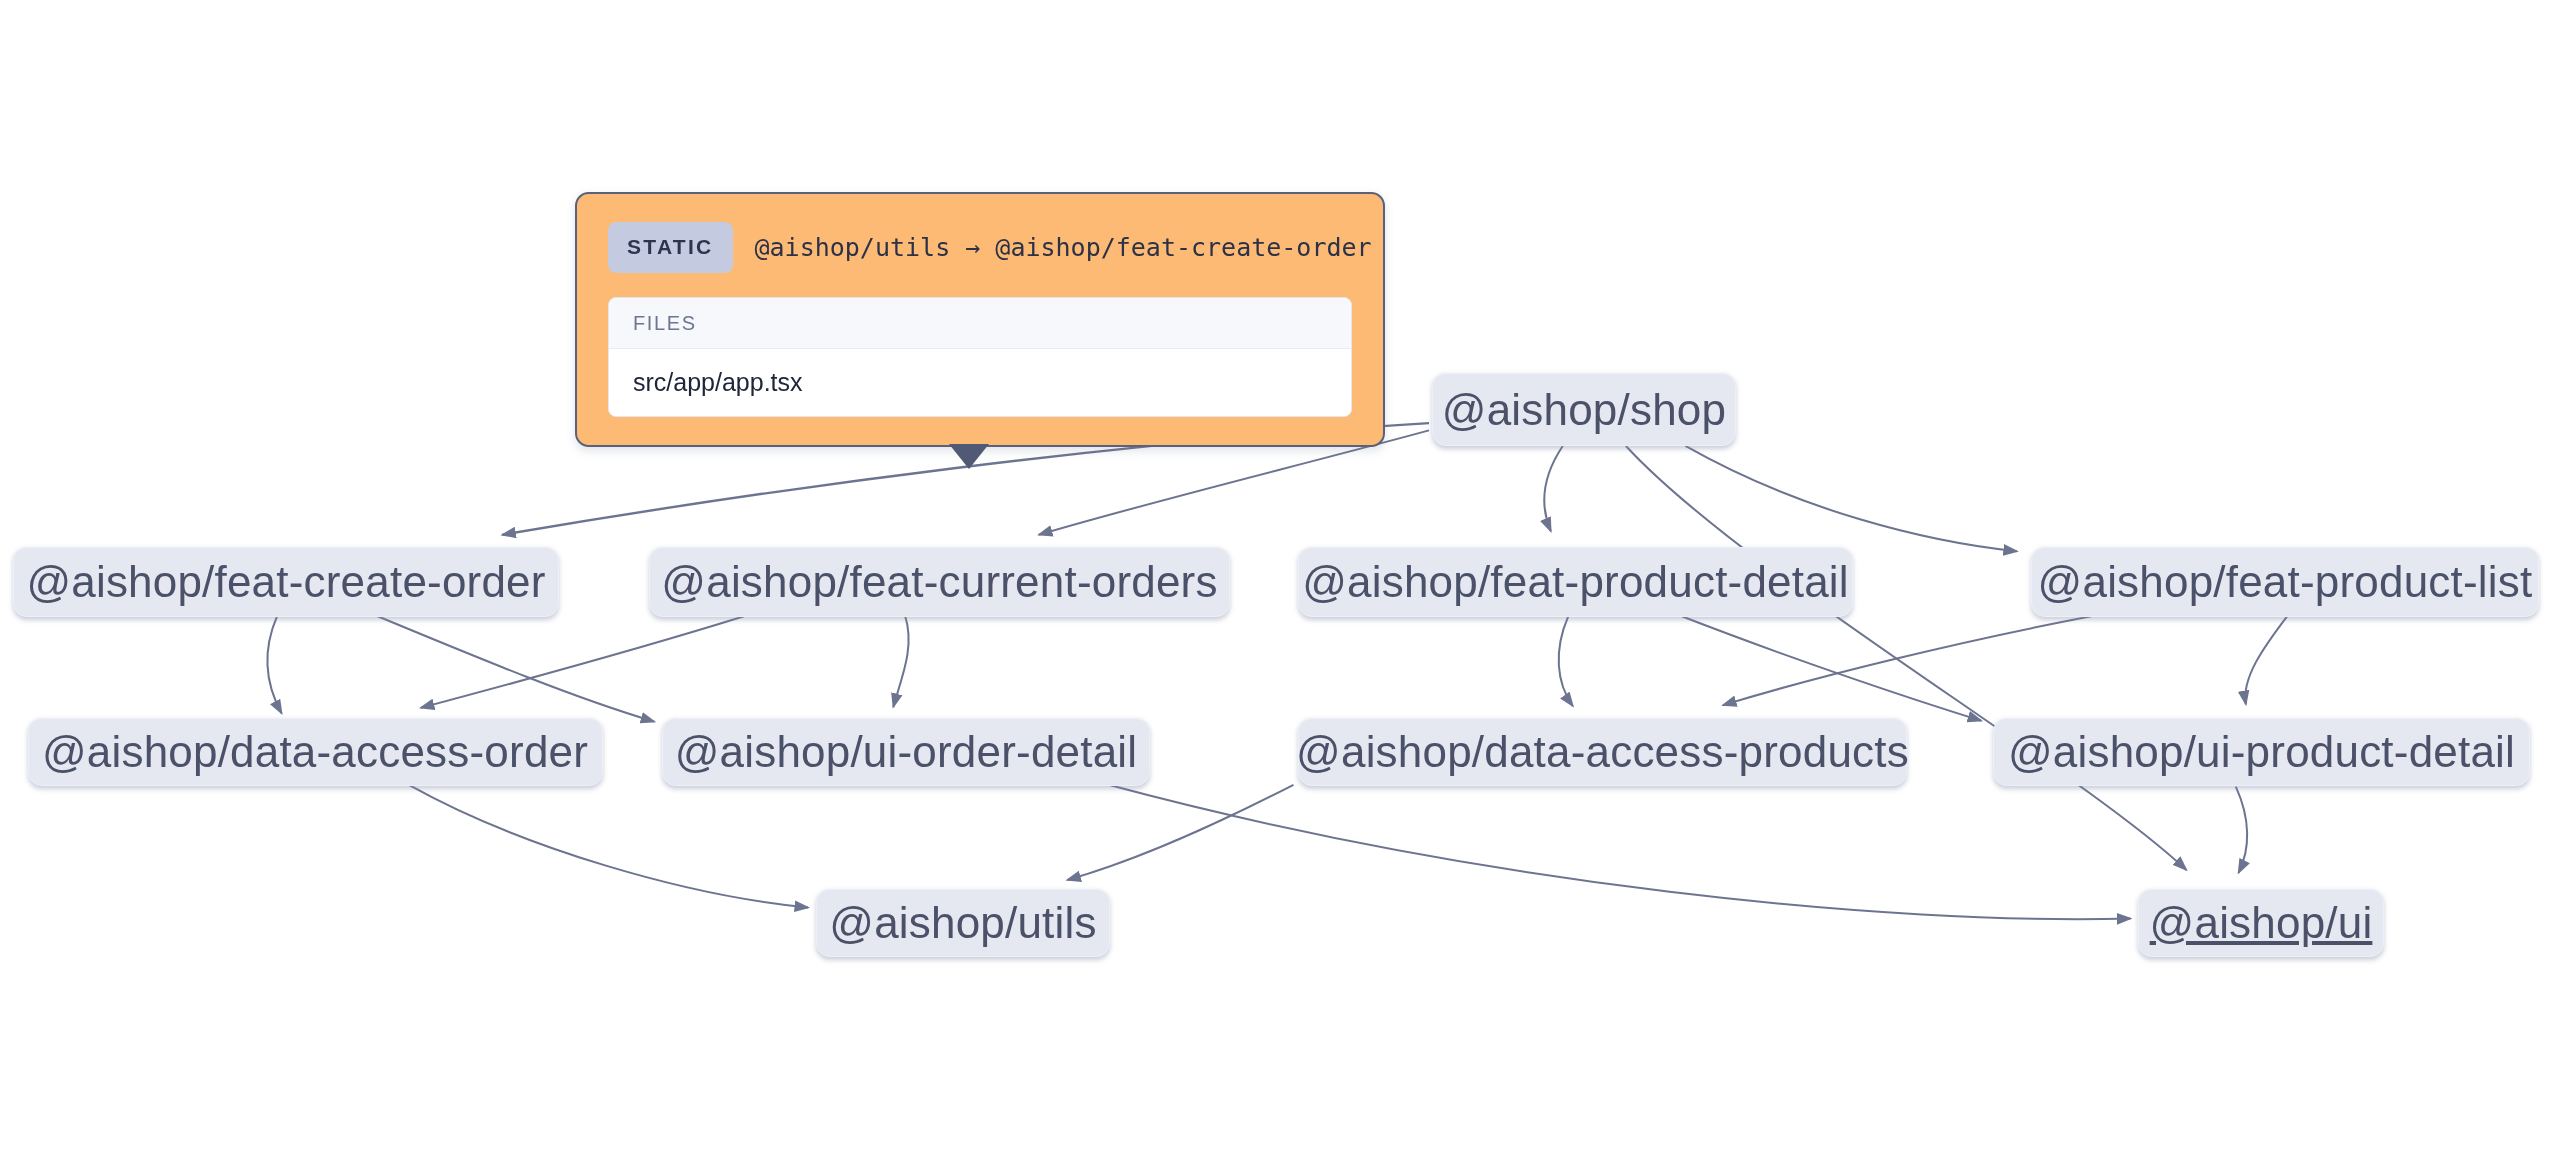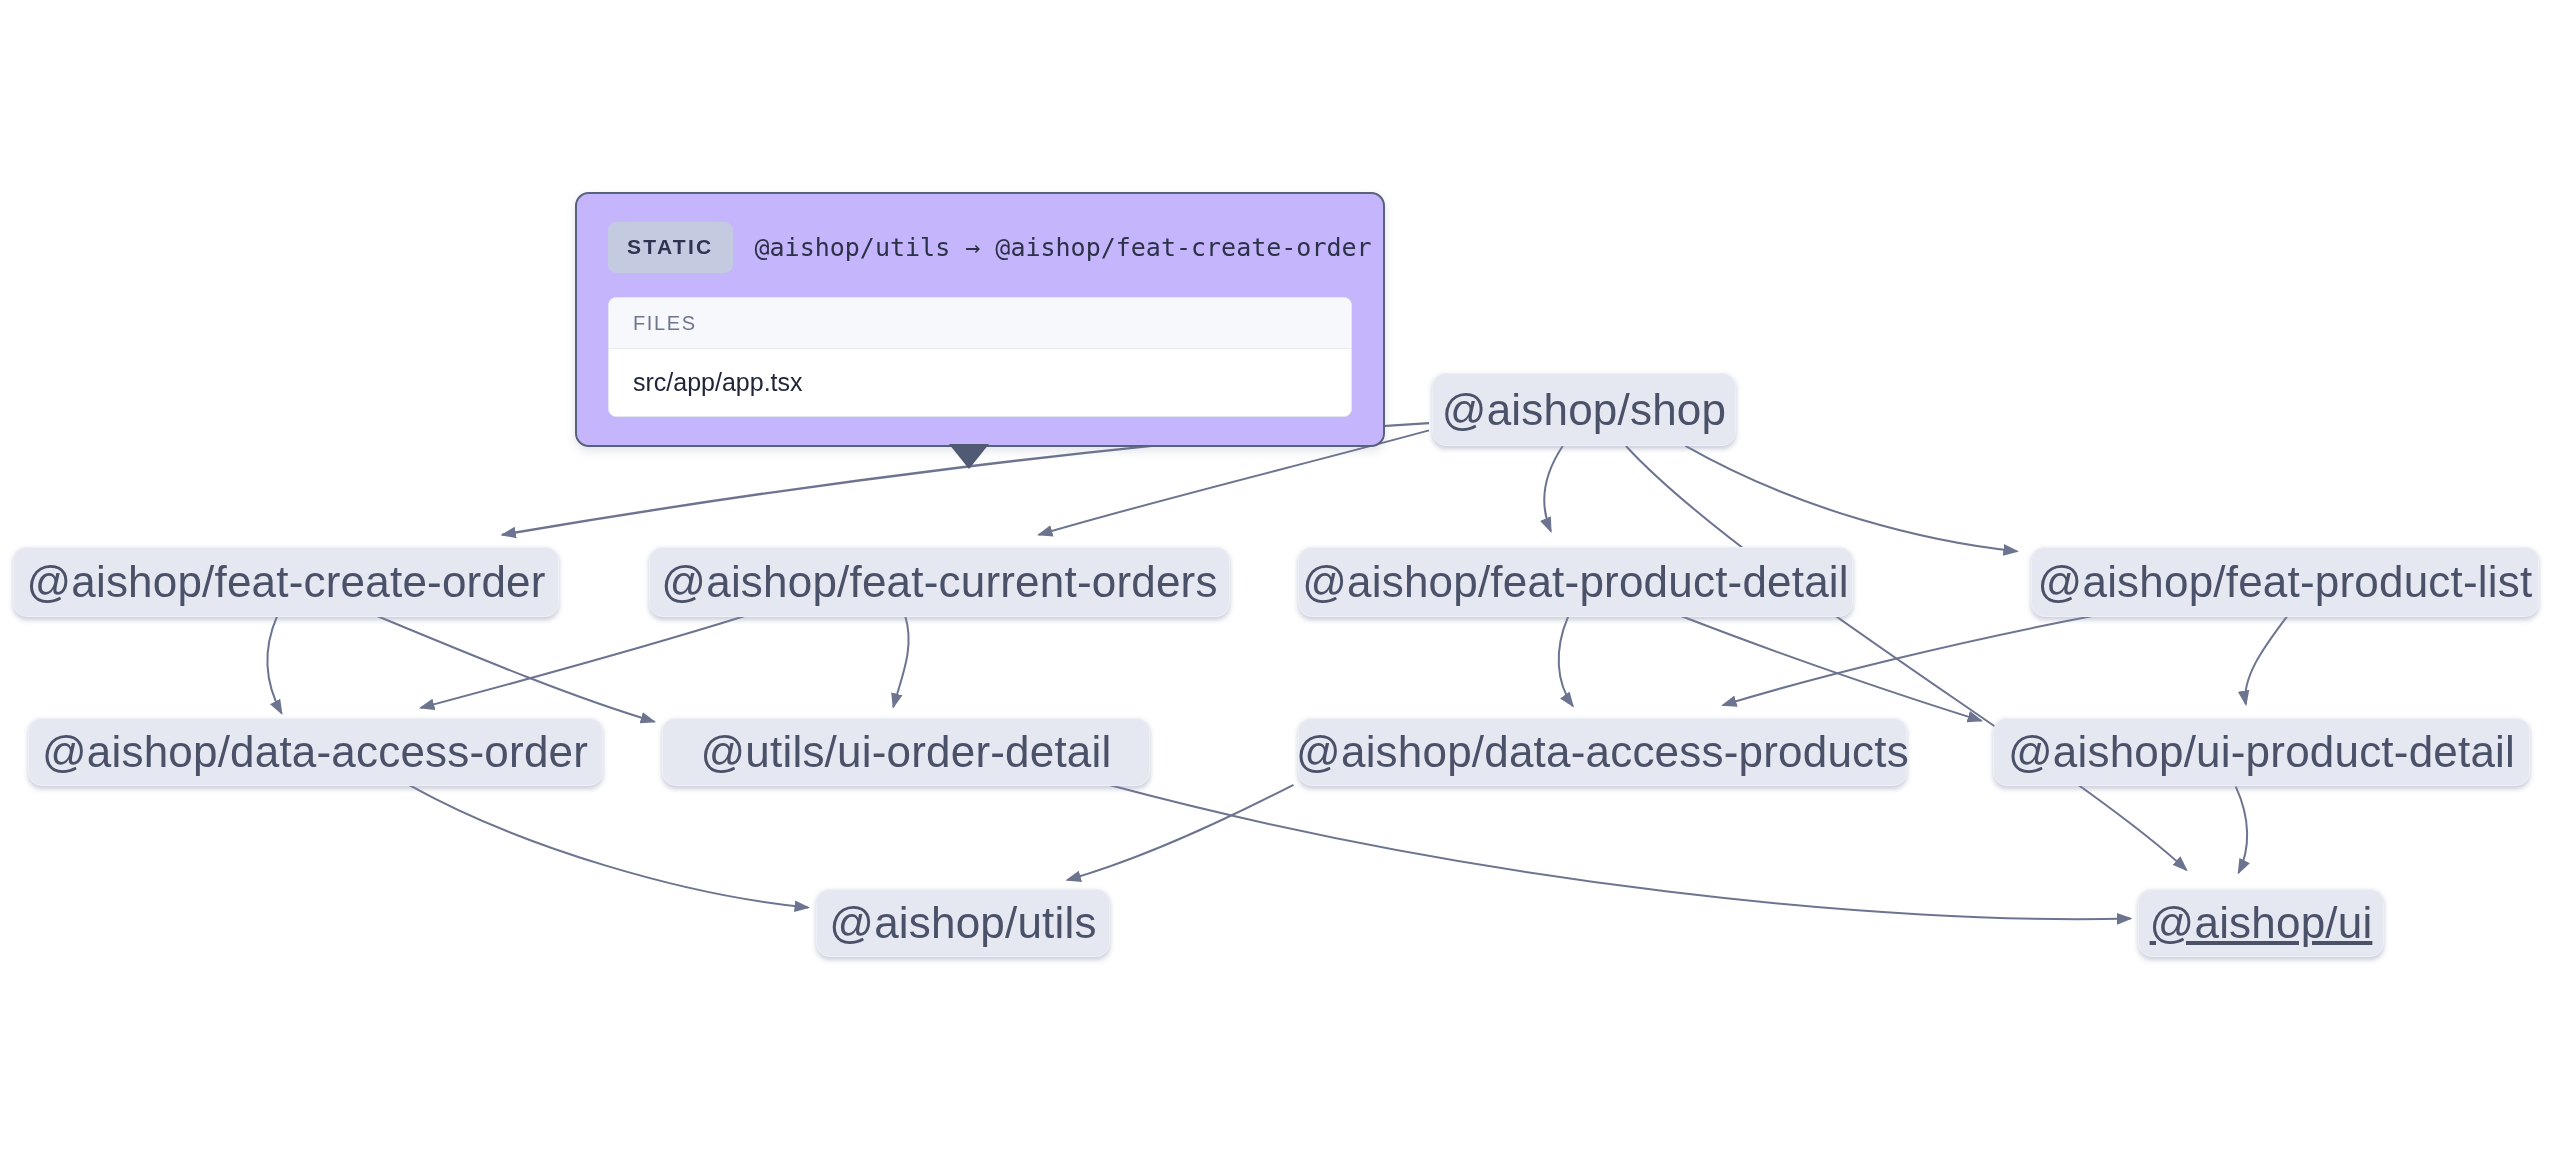--- a/index.html
+++ b/index.html
@@ -38,21 +38,21 @@
     color: var(--node-text, #4a5168);
     white-space: nowrap;
     cursor: pointer;
     letter-spacing: 0.2px;
   }
   #tooltip {
     position: absolute;
     left: 575px; top: 192px;
     width: 810px; height: 255px;
     box-sizing: border-box;
-    background: #c4b5fd;
+    background: #fdba74;
     border: 2.3px solid var(--tooltip-border, #59617c);
     border-radius: 13.7px;
     padding: 27.5px 31px;
     box-shadow: 0 3.7px 9.2px rgba(90, 98, 130, 0.18);
   }
   #tooltip .caret {
     position: absolute;
     left: 372px; bottom: -24px;
     width: 0; height: 0;
     border-left: 20px solid transparent;
@@ -135,21 +135,21 @@
       </g>
   </svg>
 
   <div id="nodes">
       <div class="node" style="left: 1432px; top: 373px; width: 304px; height: 73px;">@aishop/shop</div>
       <div class="node" style="left: 13px; top: 547px; width: 546px; height: 70px;">@aishop/feat-create-order</div>
       <div class="node" style="left: 649px; top: 547px; width: 581px; height: 70px;">@aishop/feat-current-orders</div>
       <div class="node" style="left: 1298px; top: 547px; width: 555px; height: 70px;">@aishop/feat-product-detail</div>
       <div class="node" style="left: 2031px; top: 547px; width: 508px; height: 70px;">@aishop/feat-product-list</div>
       <div class="node" style="left: 27.5px; top: 718px; width: 575px; height: 68px;">@aishop/data-access-order</div>
-      <div class="node" style="left: 662px; top: 718px; width: 488px; height: 68px;">@utils/ui-order-detail</div>
+      <div class="node" style="left: 662px; top: 718px; width: 488px; height: 68px;">@aishop/ui-order-detail</div>
       <div class="node" style="left: 1298px; top: 718px; width: 609px; height: 68px;">@aishop/data-access-products</div>
       <div class="node" style="left: 1993px; top: 718px; width: 537px; height: 68px;">@aishop/ui-product-detail</div>
       <div class="node" style="left: 816px; top: 889px; width: 294px; height: 68px;">@aishop/utils</div>
       <div class="node" style="left: 2138px; top: 889px; width: 246px; height: 68px; text-decoration: underline;">@aishop/ui</div>
     </div>
 
   <div id="tooltip">
     <div class="tooltip-head">
       <span class="badge">STATIC</span>
       <span class="edge-title">@aishop/utils → @aishop/feat-create-order</span>

